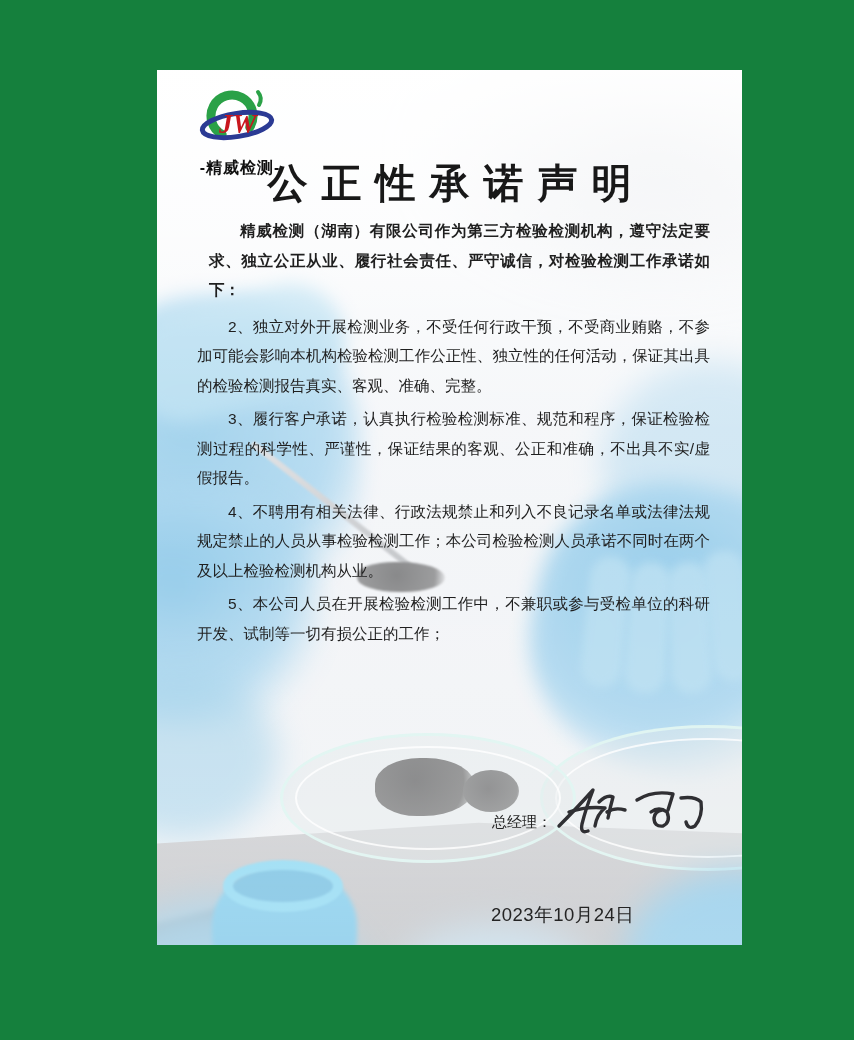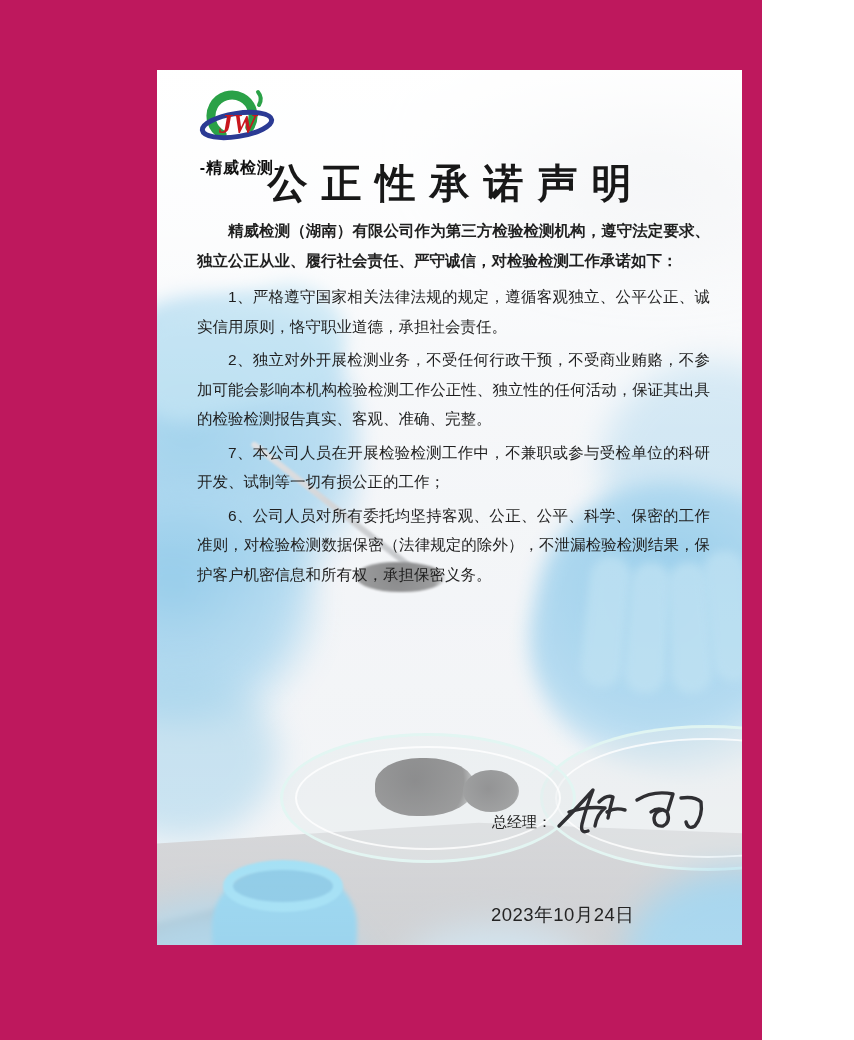--- a/index.html
+++ b/index.html
@@ -1,17 +1,17 @@
 <!DOCTYPE html>
 <html><head>
 <meta charset="utf-8">
 <style>
   html,body{margin:0;padding:0;}
   .canvas{
-    position:relative;width:762px;height:1040px;background:#be185d;overflow:hidden;
+    position:relative;width:854px;height:1040px;background:#15803d;overflow:hidden;
     font-family:"Liberation Sans",sans-serif;
   }
   .page{
     position:absolute;left:157px;top:70px;width:585px;height:875px;
     background:linear-gradient(180deg,#fbfcfd 0%,#eef1f5 40%,#e8ebef 100%);
     overflow:hidden;
   }
   
   .photo{position:absolute;inset:0;overflow:hidden;}
   .ph{position:absolute;}
@@ -58,21 +58,21 @@
     background:linear-gradient(180deg,rgba(255,255,255,.95) 0%,rgba(255,255,255,.74) 16%,
       rgba(255,255,255,.5) 30%,rgba(255,255,255,.38) 55%,rgba(255,255,255,.42) 78%,rgba(255,255,255,.5) 100%);}
   
   .content{position:absolute;inset:0;z-index:2;color:#1f1f1f;}
   .logo-block{position:absolute;left:18px;top:18px;width:130px;text-align:center;}
   .logo-name{font-weight:bold;font-size:16px;letter-spacing:1px;color:#111;margin-top:2px;white-space:nowrap;}
   .doc-title{padding-top:92px;text-align:center;font-family:"Liberation Serif",serif;
     font-weight:bold;font-size:40px;letter-spacing:14px;color:#181818;text-indent:14px;line-height:1.1;}
   .doc-body{margin:10px 32px 0 40px;font-size:15.5px;line-height:29.5px;text-align:justify;}
   .doc-body p{margin:0 0 4px 0;text-indent:2em;}
-  .doc-body p.intro{font-weight:bold;margin-bottom:7px;}
+  .doc-body p.intro{font-weight:bold;margin-bottom:7px;margin-left:12px;}
   .sig-label{position:absolute;left:335px;top:743px;font-size:15px;color:#242424;}
   .sig-svg{position:absolute;left:398px;top:712px;}
   .date-text{position:absolute;left:334px;top:806px;font-size:18.5px;color:#242424;letter-spacing:.5px;margin-top:26px;}
 </style>
 </head>
 <body>
 
 <div class="canvas">
   <div class="page">
 
@@ -117,24 +117,24 @@
           <ellipse cx="52" cy="37" rx="35" ry="11.5" fill="none" stroke="#2b3a94" stroke-width="5" transform="rotate(-9 52 37)"></ellipse>
           <text x="34" y="45" font-family="Liberation Serif, serif" font-style="italic" font-weight="bold" font-size="27" fill="#c8161e">JW</text>
         </svg>
         <div class="logo-name">-精威检测-</div>
       </div>
 
       <div class="doc-title">公正性承诺声明</div>
 
       <div class="doc-body">
         <p class="intro">精威检测（湖南）有限公司作为第三方检验检测机构，遵守法定要求、独立公正从业、履行社会责任、严守诚信，对检验检测工作承诺如下：</p>
-        <p class="item">1、严格遵守国家相关法律法规的规定，遵循客观独立、公平公正、诚实信用原则，恪守职业道德，承担社会责任。</p>
         <p class="item">2、独立对外开展检测业务，不受任何行政干预，不受商业贿赂，不参加可能会影响本机构检验检测工作公正性、独立性的任何活动，保证其出具的检验检测报告真实、客观、准确、完整。</p>
-        <p class="item">7、本公司人员在开展检验检测工作中，不兼职或参与受检单位的科研开发、试制等一切有损公正的工作；</p>
-        <p class="item">6、公司人员对所有委托均坚持客观、公正、公平、科学、保密的工作准则，对检验检测数据保密（法律规定的除外），不泄漏检验检测结果，保护客户机密信息和所有权，承担保密义务。</p>
+        <p class="item">3、履行客户承诺，认真执行检验检测标准、规范和程序，保证检验检测过程的科学性、严谨性，保证结果的客观、公正和准确，不出具不实/虚假报告。</p>
+        <p class="item">4、不聘用有相关法律、行政法规禁止和列入不良记录名单或法律法规规定禁止的人员从事检验检测工作；本公司检验检测人员承诺不同时在两个及以上检验检测机构从业。</p>
+        <p class="item">5、本公司人员在开展检验检测工作中，不兼职或参与受检单位的科研开发、试制等一切有损公正的工作；</p>
       </div>
 
       <span class="sig-label">总经理：</span>
 
       <svg class="sig-svg" width="155" height="62" viewBox="0 0 155 62">
         <g fill="none" stroke="#2f2f33" stroke-width="3.4" stroke-linecap="round" stroke-linejoin="round">
           <path d="M4 44 Q20 28 38 8 Q31 26 27 42 Q25 52 33 49"></path>
           <path d="M14 30 Q32 24 50 26 Q42 32 40 44"></path>
           <path d="M44 20 Q52 12 58 15 Q55 26 53 36"></path>
           <path d="M52 30 Q60 25 70 28"></path>

